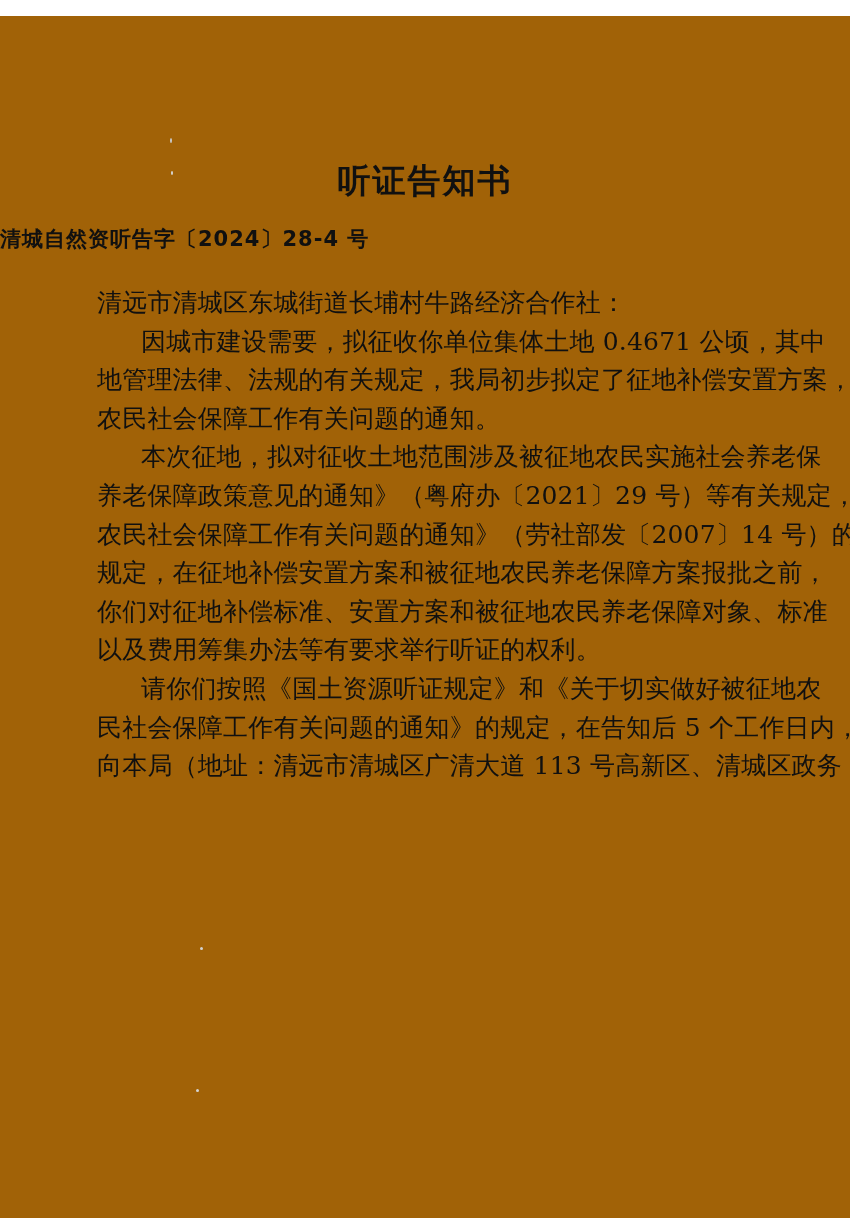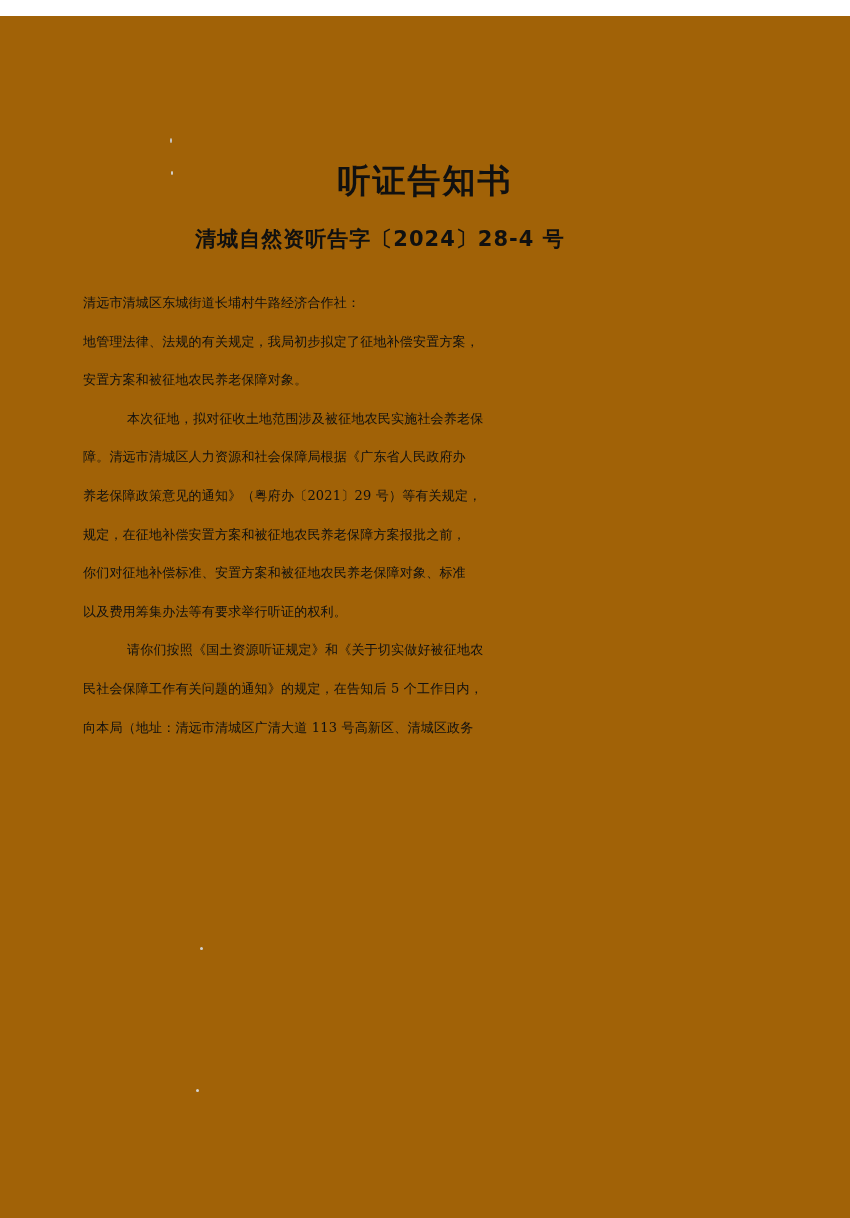--- a/index.html
+++ b/index.html
@@ -45,33 +45,33 @@
     font-family: "DejaVu Sans", "Liberation Sans", sans-serif;
   }
 
   .doc-number {
     position: absolute;
     top: 209px;
     left: 0;
     width: 850px;
     padding-right: 90px;
     box-sizing: border-box;
-    text-align: center;
+    text-align: left;
     font-size: 21px;
     font-weight: bold;
     letter-spacing: 1px;
     font-family: "DejaVu Sans", "Liberation Sans", sans-serif;
   }
 
   .body-text {
     position: absolute;
     top: 268px;
-    left: 83px;
+    left: 97px;
     width: 664px;
-    font-size: 13px;
+    font-size: 25px;
     line-height: 38.6px;
     letter-spacing: 0.2px;
   }
 
   .body-line {
     white-space: nowrap;
     height: 38.6px;
     line-height: 38.6px;
   }
   .body-line.indent {
@@ -90,27 +90,28 @@
   <div class="speck speck-e"></div>
 
   <div class="doc-title">听证告知书</div>
 
   <div class="doc-number">清城自然资听告字〔2024〕28-4 号</div>
 
   <div class="body-text">
 
     <div class="body-line">清远市清城区东城街道长埔村牛路经济合作社：</div>
 
+    <div class="body-line indent">因城市建设需要，拟征收你单位集体土地 0.4671 公顷，其中</div>
     <div class="body-line">地管理法律、法规的有关规定，我局初步拟定了征地补偿安置方案，</div>
-    <div class="body-line">安置方案和被征地农民养老保障对象。</div>
+    <div class="body-line">农民社会保障工作有关问题的通知。</div>
 
     <div class="body-line indent">本次征地，拟对征收土地范围涉及被征地农民实施社会养老保</div>
-    <div class="body-line">障。清远市清城区人力资源和社会保障局根据《广东省人民政府办</div>
     <div class="body-line">养老保障政策意见的通知》（粤府办〔2021〕29 号）等有关规定，</div>
 
+    <div class="body-line">农民社会保障工作有关问题的通知》（劳社部发〔2007〕14 号）的</div>
     <div class="body-line">规定，在征地补偿安置方案和被征地农民养老保障方案报批之前，</div>
     <div class="body-line">你们对征地补偿标准、安置方案和被征地农民养老保障对象、标准</div>
     <div class="body-line">以及费用筹集办法等有要求举行听证的权利。</div>
 
     <div class="body-line indent">请你们按照《国土资源听证规定》和《关于切实做好被征地农</div>
     <div class="body-line">民社会保障工作有关问题的通知》的规定，在告知后 5 个工作日内，</div>
     <div class="body-line">向本局（地址：清远市清城区广清大道 113 号高新区、清城区政务</div>
 
   </div>
 </div>

